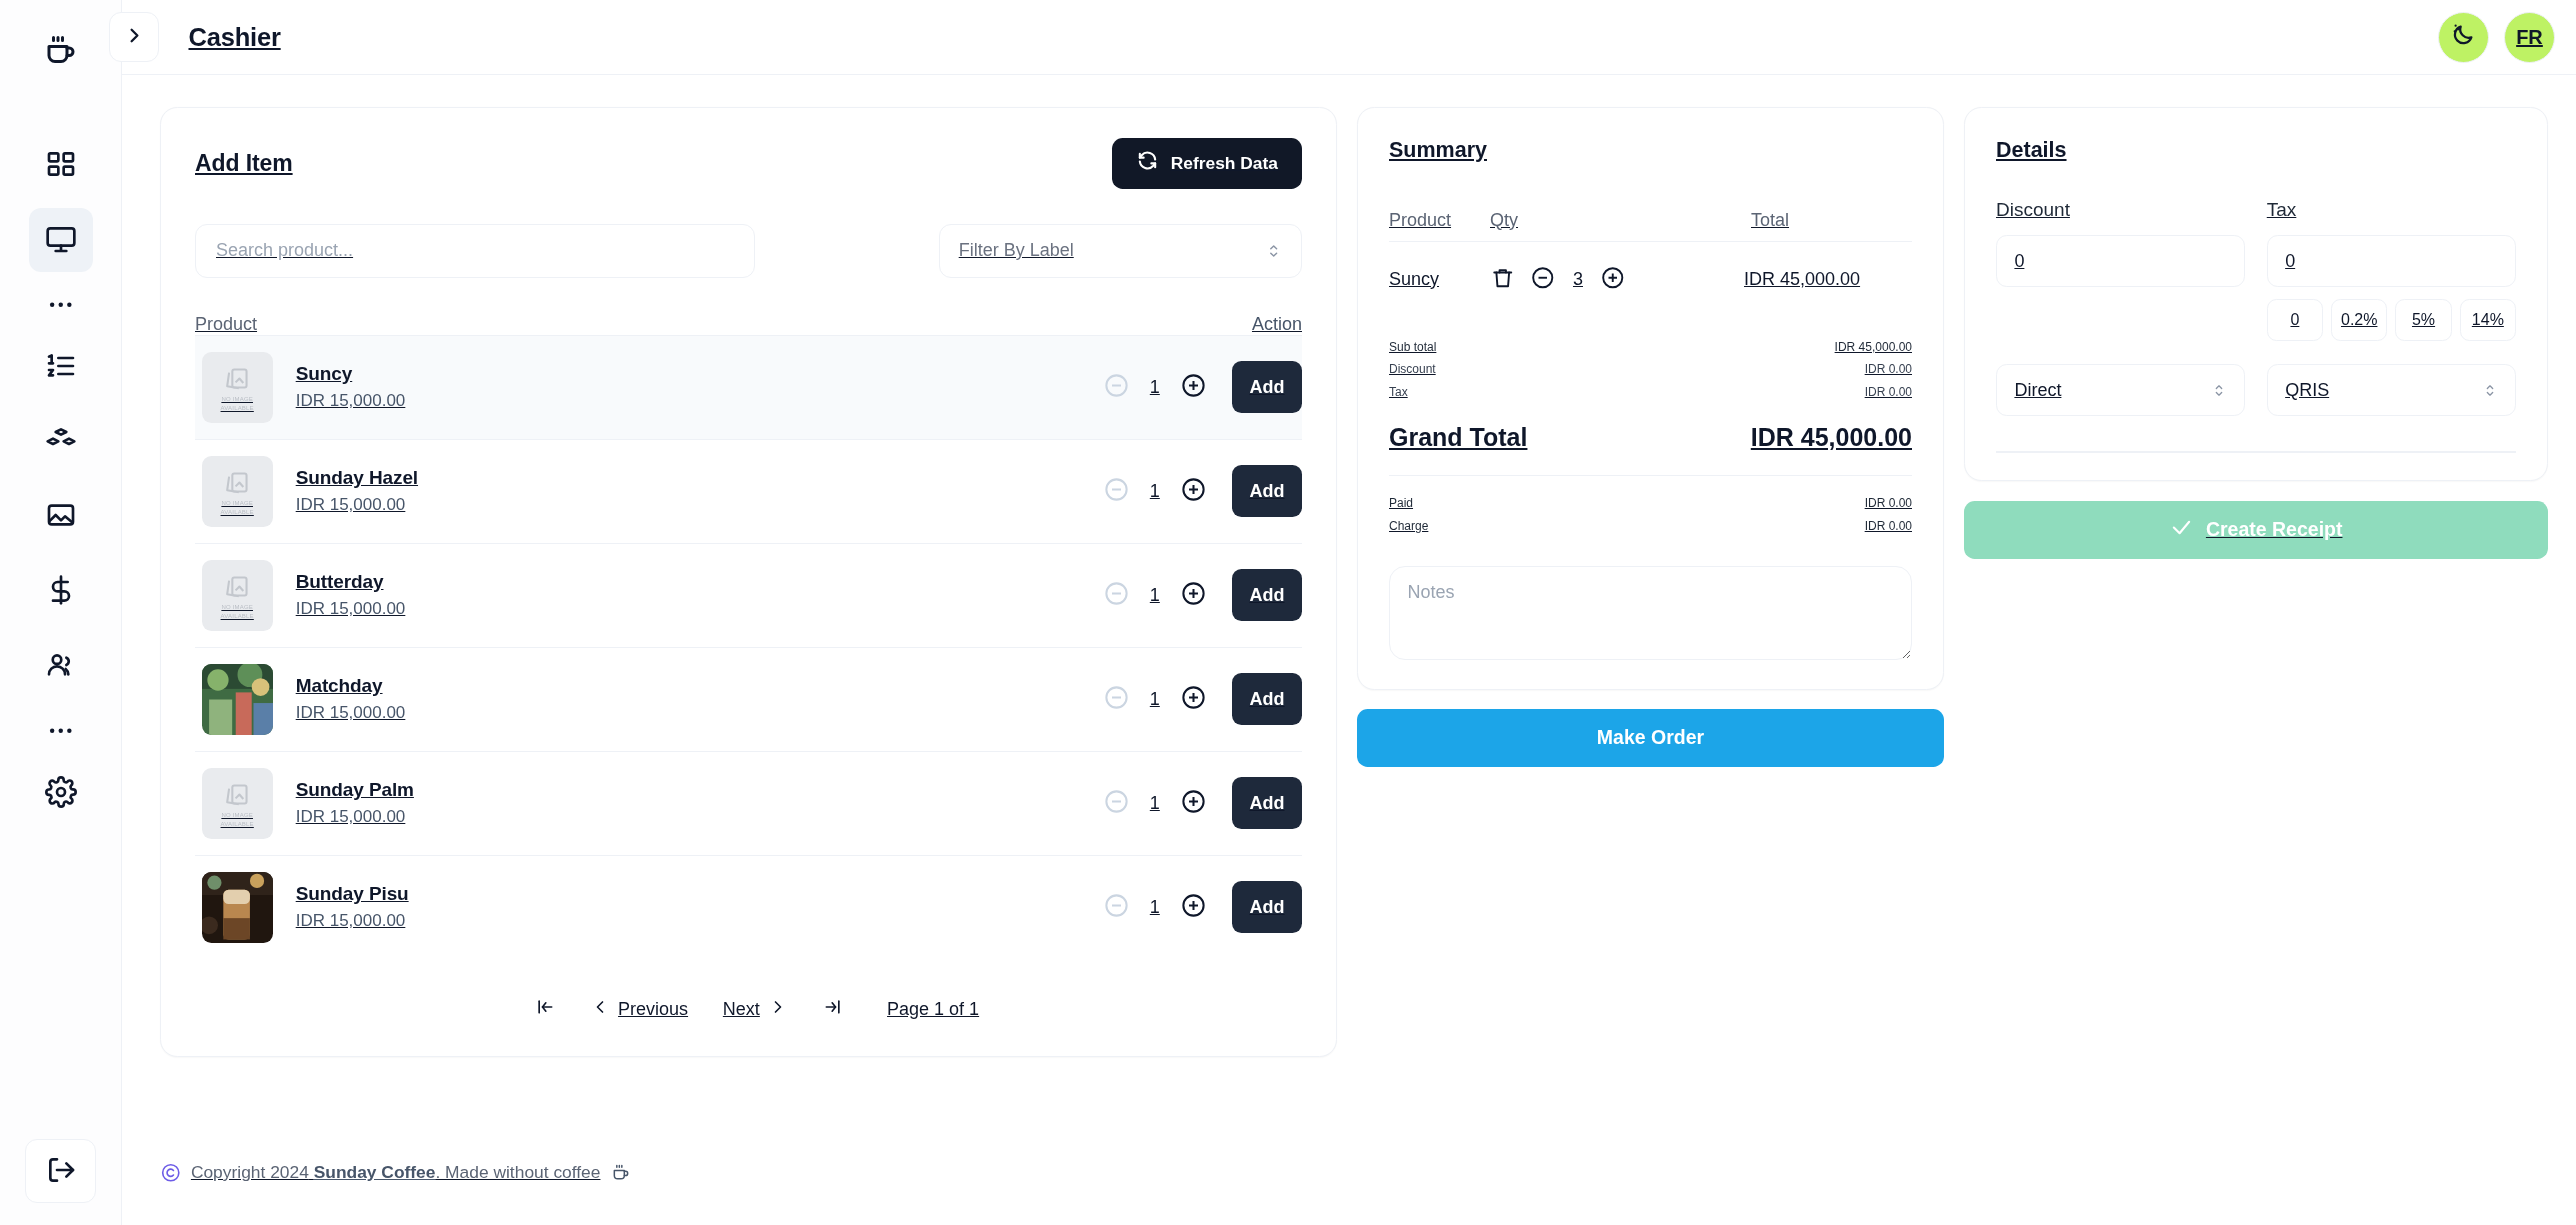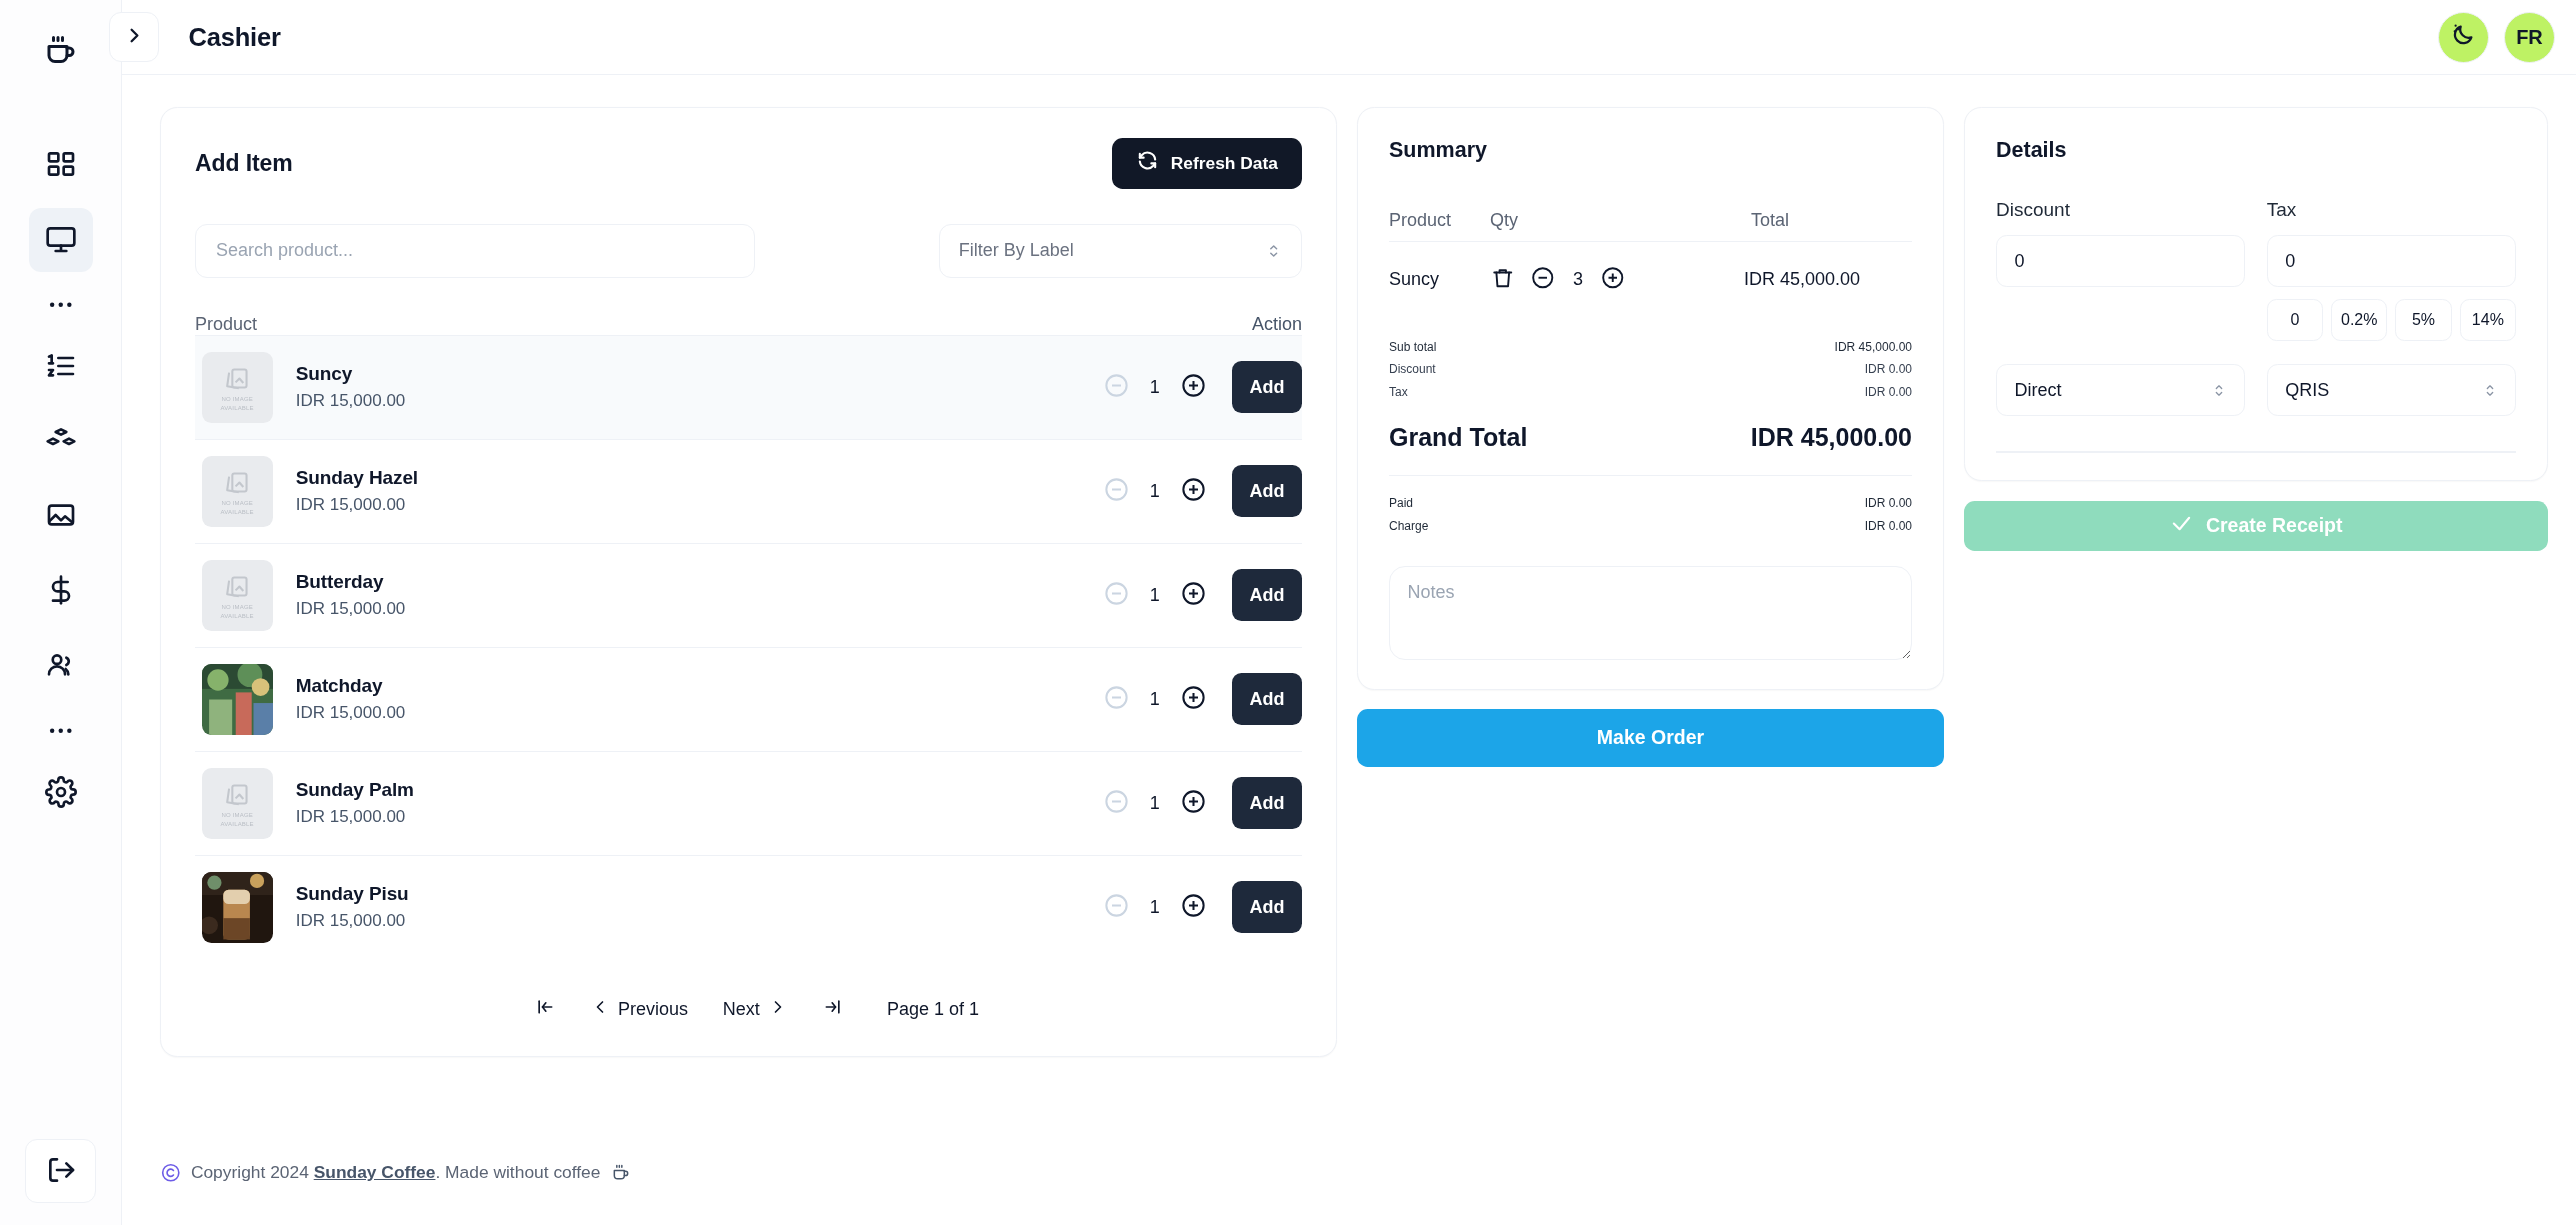--- a/index.html
+++ b/index.html
@@ -3,21 +3,21 @@
 <meta charset="utf-8">
 <style>
   * { box-sizing: border-box; margin: 0; padding: 0; }
   html, body {
     width: 2576px; height: 1226px;
     font-family: "Liberation Sans", sans-serif;
     background: #ffffff;
     color: #0f172a;
     overflow: hidden;
   }
-  .app { display: flex; width: 2576px; height: 1226px; }
+  .app { display: flex; width: 2576px; height: 1226px; text-decoration: underline; }
 
   
   .sidebar {
     width: 122px; min-width: 122px; height: 1226px;
     background: #fdfdfe;
     border-right: 1.3px solid #eef1f6;
     display: flex; flex-direction: column; align-items: center;
     padding-top: 19px; padding-bottom: 23px;
   }
   .brand-icon {
@@ -202,21 +202,21 @@
   .det-selects { display: flex; gap: 21.5px; margin-top: 23px; border-radius: 8px; }
   .det-select {
     flex: 1; height: 52px; border: 1.3px solid #eef1f6; border-radius: 10.7px;
     display: flex; align-items: center; padding: 0 17.4px; font-size: 18px;
     color: #0f172a; background: #fff;
   }
   .det-select .chev { margin-left: auto; color: #8b95a5; display: flex; }
   .det-select .chev svg { width: 16px; height: 23px; }
   .det-rule { height: 1.3px; background: #eef1f6; margin-top: 35px; }
   .create-receipt {
-    width: 584px; height: 50px; margin-top: 20px;
+    width: 584px; height: 58px; margin-top: 20px;
     background: #8fdcbd; color: #fff; border: none; border-radius: 10.7px;
     font-size: 19.5px; font-weight: 700; font-family: inherit;
     display: flex; align-items: center; justify-content: center; gap: 13.4px;
   }
   .create-receipt svg { width: 23px; height: 23px; }
 
   
   .footer {
     height: 107px; display: flex; align-items: center; padding: 0 38px;
     font-size: 17.4px; color: #5b6474;

